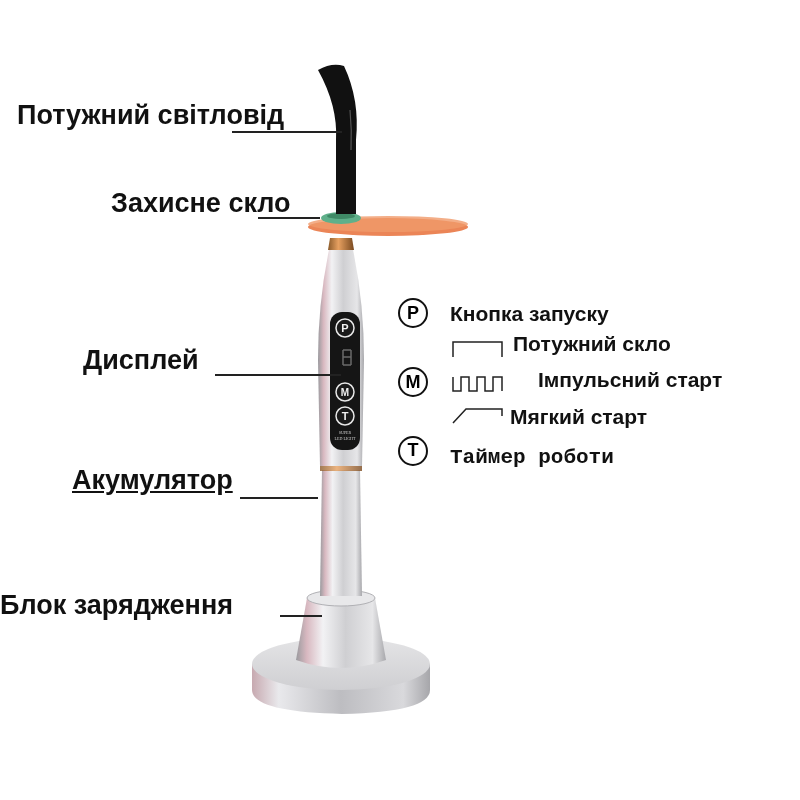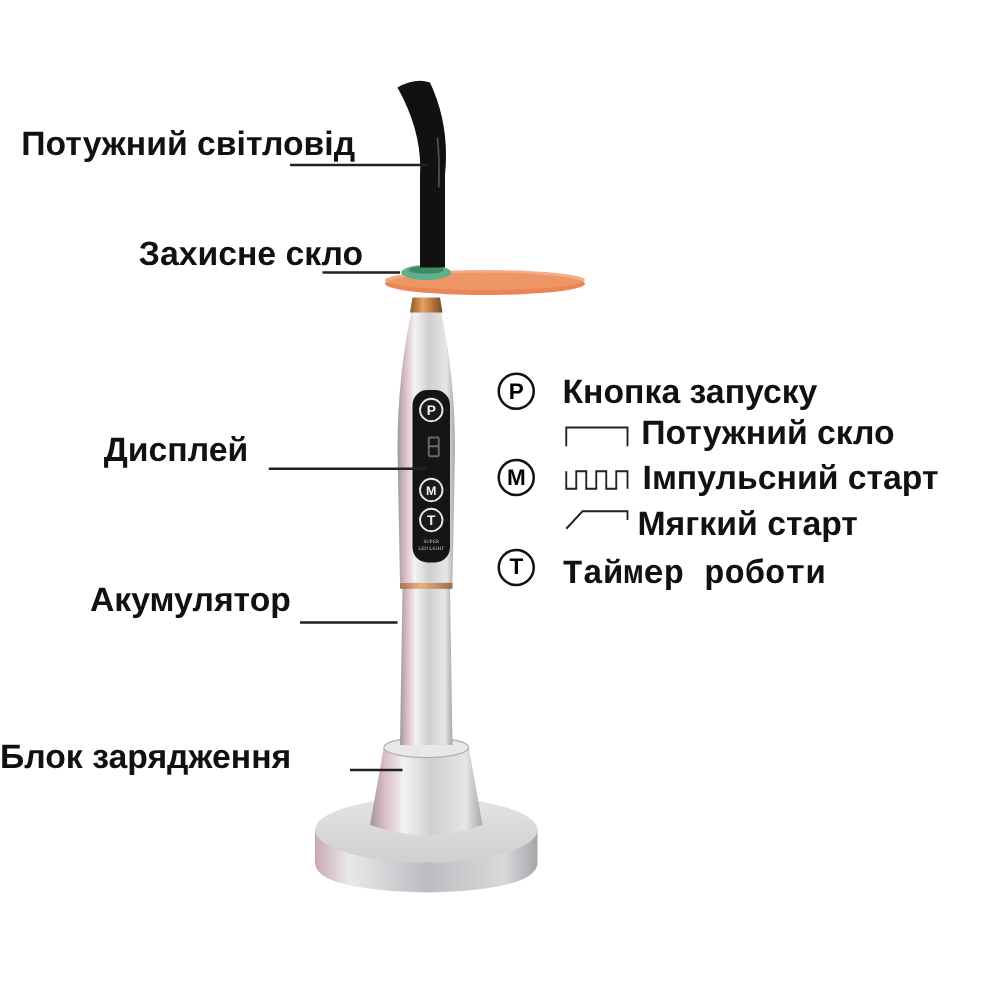--- a/index.html
+++ b/index.html
@@ -4,21 +4,21 @@
 <style>
   html, body { margin:0; padding:0; background:#ffffff; }
   body { width:800px; height:800px; position:relative; overflow:hidden;
          font-family:"Liberation Sans", "DejaVu Sans", sans-serif; color:#000; }
   .lbl { position:absolute; font-weight:bold; font-size:27px; white-space:nowrap; line-height:1; color:#111; }
   .leader { position:absolute; height:2px; background:#222; }
   .legend-row { position:absolute; display:flex; align-items:center; white-space:nowrap; }
   .circ { width:30px; height:30px; border:2px solid #111; border-radius:50%;
           display:flex; align-items:center; justify-content:center;
           font-weight:bold; font-size:18px; box-sizing:border-box; background:#fff; }
-  .legend-text { font-weight:bold; font-size:27px; color:#111; line-height:1; }
+  .legend-text { font-weight:bold; font-size:21px; color:#111; line-height:1; }
   .wave { position:absolute; }
   svg { display:block; }
 </style>
 </head>
 <body>
 
 <svg width="800" height="800" viewBox="0 0 800 800" style="position:absolute;left:0;top:0;">
   <defs>
     <linearGradient id="silver" x1="0" x2="1" y1="0" y2="0">
       <stop offset="0" stop-color="#9a9a9e"></stop>
@@ -89,21 +89,21 @@
 
 <div class="lbl" style="left:17px;top:102px;">Потужний світловід</div>
 <div class="leader" style="left:232px;top:131px;width:110px;"></div>
 
 <div class="lbl" style="left:75px;top:190px;margin-left:36px;">Захисне скло</div>
 <div class="leader" style="left:258px;top:217px;width:62px;"></div>
 
 <div class="lbl" style="left:83px;top:347px;">Дисплей</div>
 <div class="leader" style="left:215px;top:374px;width:126px;"></div>
 
-<div class="lbl" style="left:72px;top:467px;">Акумулятор</div>
+<div class="lbl" style="left:72px;top:467px;text-decoration:underline;">Акумулятор</div>
 <div class="leader" style="left:240px;top:497px;width:78px;"></div>
 
 <div class="lbl" style="left:0;top:592px;">Блок зарядження</div>
 <div class="leader" style="left:280px;top:615px;width:42px;"></div>
 
 <div class="legend-row" style="left:398px;top:298px;">
   <div class="circ">P</div>
   <div class="legend-text" style="margin-left:22px;">Кнопка запуску</div>
 </div>
 
@@ -111,21 +111,21 @@
   <path d="M1 17 L1 2 L50 2 L50 17" stroke="#222" stroke-width="1.5" fill="none"></path>
 </svg>
 <div class="legend-text" style="position:absolute;left:513px;top:333px;">Потужний скло</div>
 
 <div class="legend-row" style="left:398px;top:367px;">
   <div class="circ">M</div>
 </div>
 <svg class="wave" style="left:452px;top:375px;" width="52" height="18">
   <path d="M1 2 L1 16 L9 16 L9 2 L17 2 L17 16 L25 16 L25 2 L33 2 L33 16 L41 16 L41 2 L50 2 L50 16" stroke="#222" stroke-width="1.5" fill="none"></path>
 </svg>
-<div class="legend-text" style="position:absolute;left:514px;top:369px;">Імпульсний  старт</div>
+<div class="legend-text" style="position:absolute;left:538px;top:369px;">Імпульсний  старт</div>
 
 <svg class="wave" style="left:452px;top:406px;" width="52" height="18">
   <path d="M1 17 L14 3 L50 3 L50 10" stroke="#222" stroke-width="1.5" fill="none"></path>
 </svg>
 <div class="legend-text" style="position:absolute;left:510px;top:406px;">Мягкий  старт</div>
 
 <div class="legend-row" style="left:398px;top:433px;">
   <div class="circ">T</div>
   <div class="legend-text" style="margin-left:22px;margin-top:14px;font-family:Liberation Mono, monospace;">Таймер роботи</div>
 </div>

